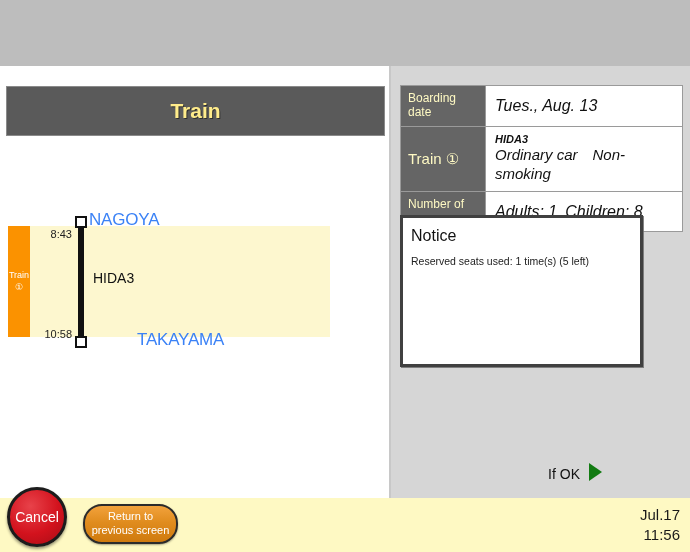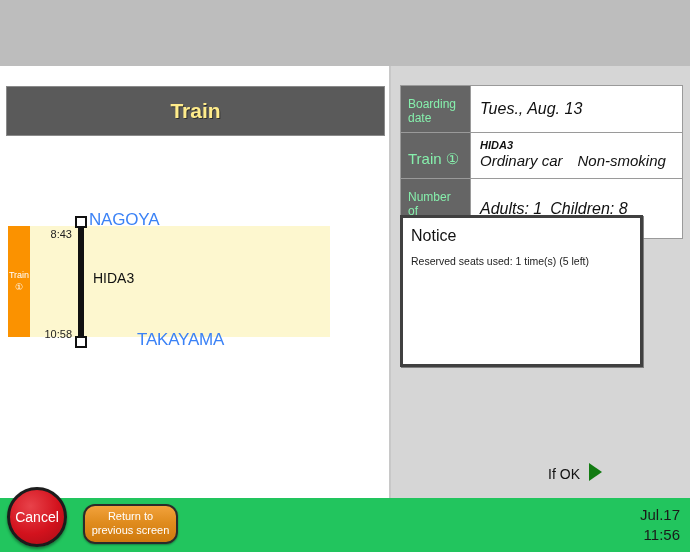--- a/index.html
+++ b/index.html
@@ -111,24 +111,24 @@
     background: #d6d6d6;
   }
   .info-table {
     position: absolute; left: 7px; top: 19px; width: 283px;
     border: 1px solid #9a9a9a;
     background: #ffffff;
   }
   .info-row { display: flex; border-bottom: 1px solid #9a9a9a; }
   .info-row:last-child { border-bottom: none; }
   .info-key {
-    width: 70px; flex: none;
-    background: #656565; color: #86efac;
+    width: 85px; flex: none;
+    background: #656565; color: #fef9c3;
     font-size: 12px; line-height: 1.15;
-    padding: 12px 6px 6px 7px;
+    padding: 6px 6px 6px 7px;
     display: flex; flex-direction: column; justify-content: center;
     border-right: 1px solid #9a9a9a;
   }
   .info-key.big { font-size: 15px; }
   .info-val {
     flex: 1; background: #ffffff; color: #111111;
     padding: 6px 7px 7px 9px;
     display: flex; flex-direction: column; justify-content: center;
     min-height: 38px;
     font-style: italic;
@@ -168,37 +168,37 @@
     border-radius: 9px;
     color: #ffffff; font-size: 23px;
     display: flex; align-items: center; justify-content: center;
     box-shadow: 0 1px 2px rgba(0,0,0,.35);
     cursor: pointer;
   }
 
   
   .footer {
     position: absolute; left: 0; top: 498px; width: 690px; height: 54px;
-    background: #22c55e;
+    background: #fef9c3;
   }
   .cancel-btn {
     position: absolute; left: 7px; top: -11px;
     width: 60px; height: 60px; border-radius: 50%;
     background: radial-gradient(circle at 38% 30%, #e8424a 0%, #d3121d 55%, #a60d16 100%);
     border: 3px solid #1c1c1c;
     color: #ffffff; font-size: 14px;
     display: flex; align-items: center; justify-content: center;
     box-shadow: 0 2px 3px rgba(0,0,0,.4);
     cursor: pointer;
   }
   .return-btn {
     position: absolute; left: 83px; top: 6px; width: 95px; height: 40px;
     background: linear-gradient(to bottom, #f2a23c 0%, #e08c1e 45%, #cf7a0e 100%);
     border: 2px solid #2b2b2b;
-    border-radius: 12px;
+    border-radius: 19px;
     color: #ffffff; font-size: 11px; line-height: 1.25; text-align: center;
     display: flex; align-items: center; justify-content: center;
     box-shadow: 0 1px 2px rgba(0,0,0,.35);
     cursor: pointer;
   }
   .clock {
     position: absolute; right: 10px; top: 7px;
     text-align: right; color: #1a1a1a; font-size: 15px; line-height: 1.35;
   }
 </style>

